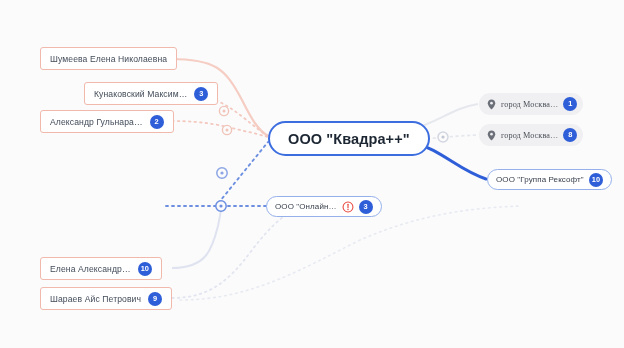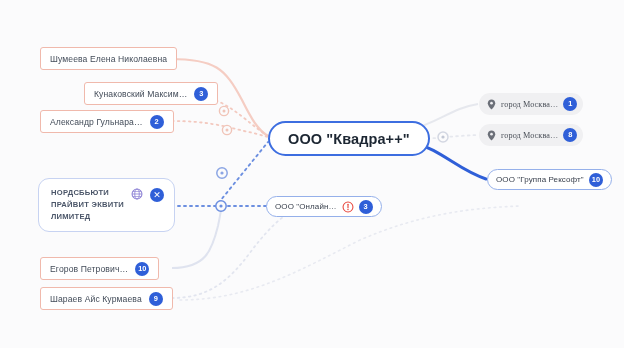--- a/index.html
+++ b/index.html
@@ -156,46 +156,29 @@
     <span class="node-label">Кунаковский Максим…</span>
     <span class="badge">3</span>
   </div>
 
   <div class="node node-person" style="left:40px;top:110px;">
     <span class="node-label">Александр Гульнара…</span>
     <span class="badge">2</span>
   </div>
 
   <div class="node node-person" style="left:40px;top:257px;">
-    <span class="node-label">Егоров Петрович…</span>
+    <span class="node-label">Елена Александр…</span>
     <span class="badge">10</span>
   </div>
 
   <div class="node node-person" style="left:40px;top:287px;">
-    <span class="node-label">Шараев Айс Курмаева</span>
+    <span class="node-label">Шараев Айс Петрович</span>
     <span class="badge">9</span>
   </div>
 
-  <div class="node node-foreign" style="left:38px;top:178px;">
-    <div class="txt">
-      <span>НОРДСБЬЮТИ</span>
-      <span>ПРАЙВИТ ЭКВИТИ</span>
-      <span>ЛИМИТЕД</span>
-    </div>
-    <span class="icon icon-globe">
-      <svg viewBox="0 0 16 16" width="12" height="12" xmlns="http://www.w3.org/2000/svg">
-        <circle cx="8" cy="8" r="6.6" fill="none" stroke="#8b7fd4" stroke-width="1.4"></circle>
-        <ellipse cx="8" cy="8" rx="3" ry="6.6" fill="none" stroke="#8b7fd4" stroke-width="1.1"></ellipse>
-        <line x1="1.4" y1="8" x2="14.6" y2="8" stroke="#8b7fd4" stroke-width="1.1"></line>
-        <line x1="2.4" y1="4.6" x2="13.6" y2="4.6" stroke="#8b7fd4" stroke-width="0.9"></line>
-        <line x1="2.4" y1="11.4" x2="13.6" y2="11.4" stroke="#8b7fd4" stroke-width="0.9"></line>
-      </svg>
-    </span>
-    <span class="badge badge-x">✕</span>
-  </div>
 
   <div class="node node-central" style="left:268px;top:121px;">
     <span class="node-label">ООО "Квадра++"</span>
   </div>
 
   <div class="node node-pill" style="left:266px;top:196px;">
     <span class="node-label">ООО "Онлайн…</span>
     <span class="icon icon-warn">
       <svg viewBox="0 0 16 16" width="12" height="12" xmlns="http://www.w3.org/2000/svg">
         <circle cx="8" cy="8" r="6.6" fill="none" stroke="#e8443a" stroke-width="1.4"></circle>

